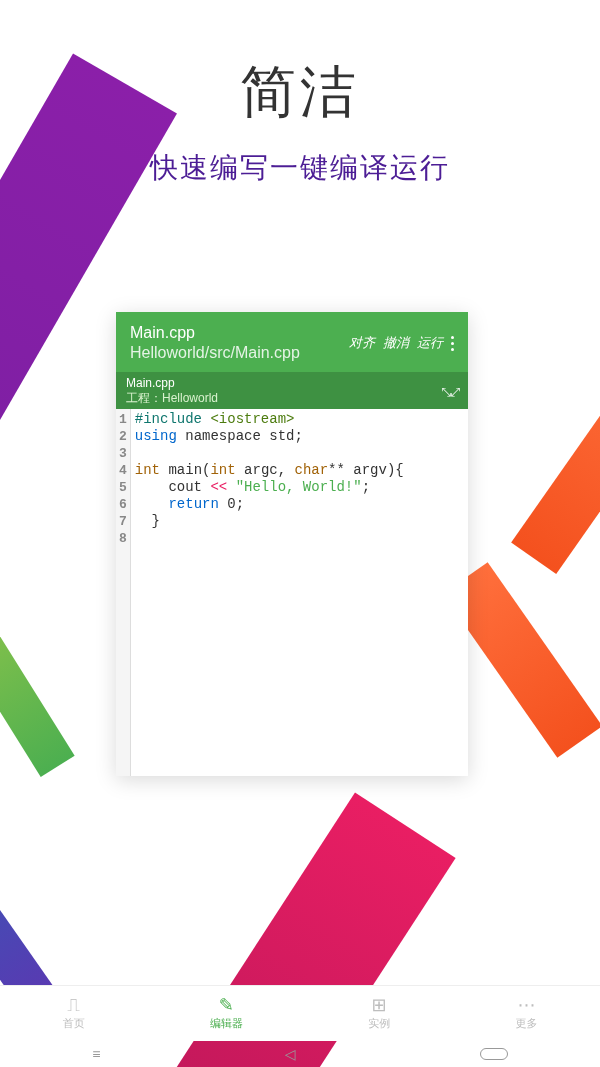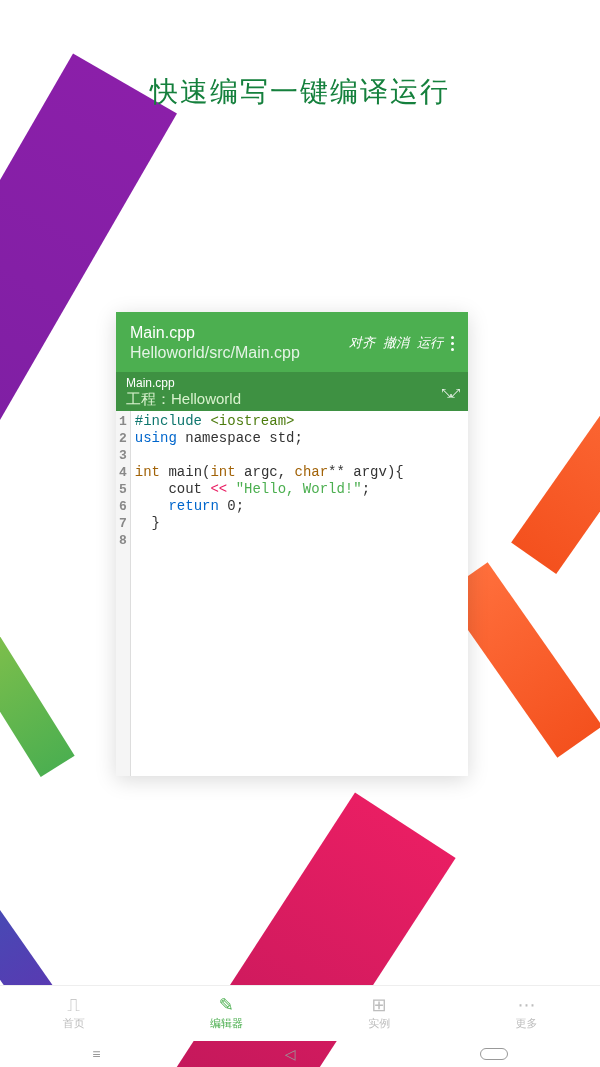--- a/index.html
+++ b/index.html
@@ -70,21 +70,21 @@
       padding-top: 55px;
     }
     .hero-title {
       font-size: 56px;
       font-weight: 400;
       color: #333;
       letter-spacing: 4px;
     }
     .hero-subtitle {
       font-size: 28px;
-      color: #15803d;
+      color: #4c1d95;
       margin-top: 18px;
       letter-spacing: 2px;
     }
     
     
     .editor-window {
       position: absolute;
       top: 312px;
       left: 116px;
       width: 352px;
@@ -147,21 +147,21 @@
       padding: 4px 10px 2px 10px;
     }
     .editor-tab {
       color: #fff;
       font-size: 12px;
       display: flex;
       flex-direction: column;
     }
     .editor-project {
       color: #D9F2CE;
-      font-size: 15px;
+      font-size: 12px;
     }
     .expand-icon {
       color: #fff;
       font-size: 12px;
       cursor: pointer;
       letter-spacing: -2px;
     }
     
     .code-area {
       display: flex;
@@ -242,20 +242,21 @@
 <body>
 
 <div class="stripe stripe-purple"></div>
 <div class="stripe stripe-orange1"></div>
 <div class="stripe stripe-green"></div>
 <div class="stripe stripe-orange2"></div>
 <div class="stripe stripe-magenta"></div>
 <div class="stripe stripe-purple2"></div>
 
 <div class="hero">
+  <div class="hero-title">简洁</div>
   <div class="hero-subtitle">快速编写一键编译运行</div>
 </div>
 
 <div class="editor-window">
   <div class="editor-header">
     <div class="editor-header-left">
       <div class="editor-title">Main.cpp</div>
       <div class="editor-path">Helloworld/src/Main.cpp</div>
     </div>
     <div class="editor-actions">

